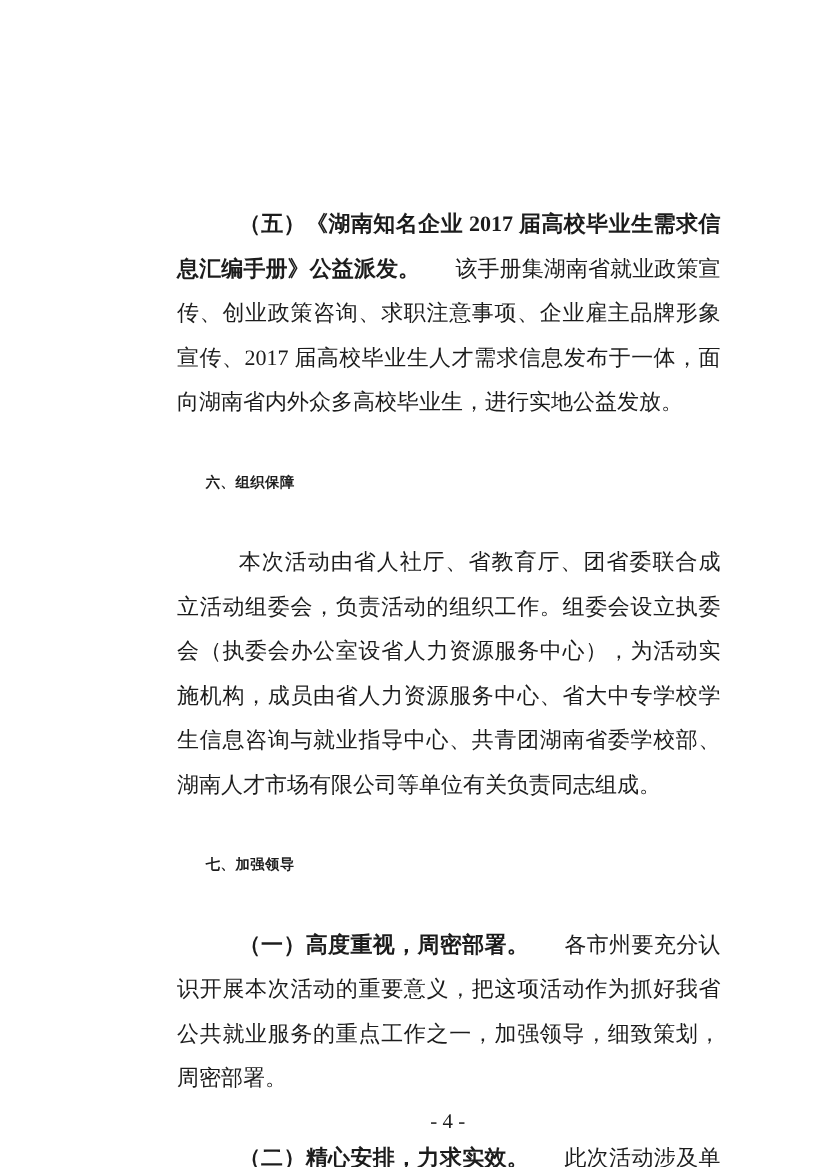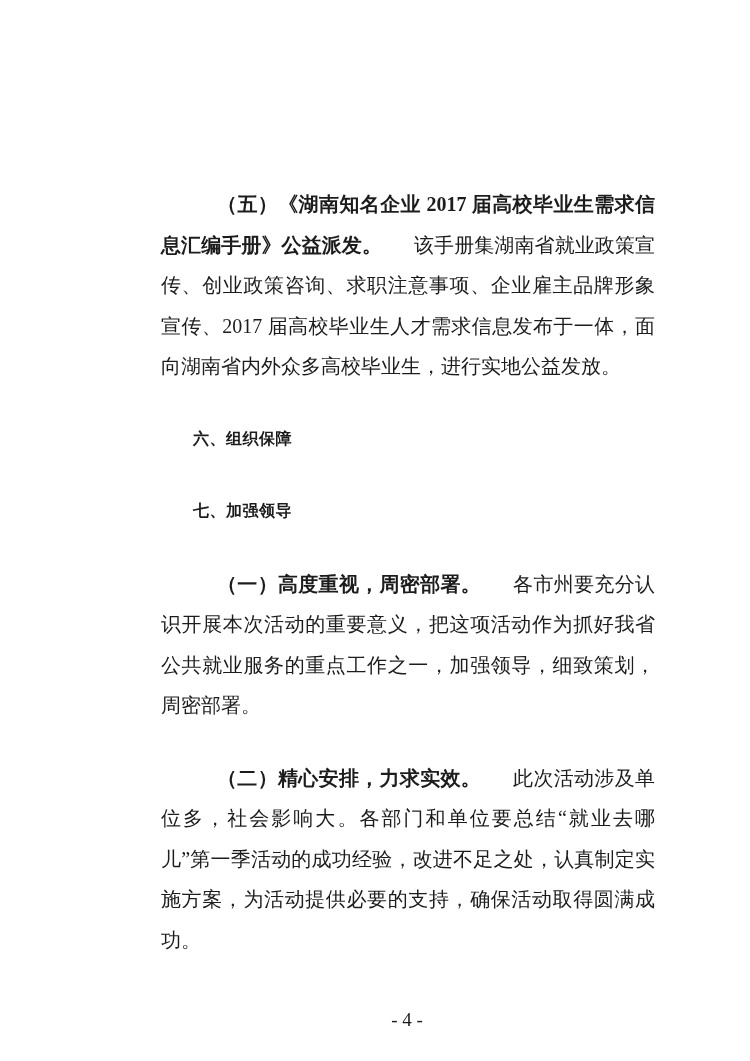--- a/index.html
+++ b/index.html
@@ -26,21 +26,21 @@
   }
   .para {
     text-indent: 2em;
   }
   .lead {
     font-weight: 700;
   }
   .heading {
     font-family: "Liberation Sans", "DejaVu Sans", sans-serif;
     font-weight: 700;
-    font-size: 16px;
+    font-size: 13px;
     line-height: 40.5px;
     text-indent: 2em;
     letter-spacing: 0.5px;
   }
   .footer {
     position: absolute;
     left: 0;
     top: 958px;
     width: 100%;
     text-align: center;
@@ -53,20 +53,21 @@
 <body>
 
 <main class="page">
 
   <section class="doc-body">
 
     <p class="para"><span class="lead">（五）《湖南知名企业 2017 届高校毕业生需求信息汇编手册》公益派发。</span><span>该手册集湖南省就业政策宣传、创业政策咨询、求职注意事项、企业雇主品牌形象宣传、2017 届高校毕业生人才需求信息发布于一体，面向湖南省内外众多高校毕业生，进行实地公益发放。</span></p>
 
     <h2 class="heading">六、组织保障</h2>
 
+    <p class="para"><span>本次活动由省人社厅、省教育厅、团省委联合成立活动组委会，负责活动的组织工作。组委会设立执委会（执委会办公室设省人力资源服务中心），为活动实施机构，成员由省人力资源服务中心、省大中专学校学生信息咨询与就业指导中心、共青团湖南省委学校部、湖南人才市场有限公司等单位有关负责同志组成。</span></p>
 
     <h2 class="heading">七、加强领导</h2>
 
     <p class="para"><span class="lead">（一）高度重视，周密部署。</span><span>各市州要充分认识开展本次活动的重要意义，把这项活动作为抓好我省公共就业服务的重点工作之一，加强领导，细致策划，周密部署。</span></p>
 
     <p class="para"><span class="lead">（二）精心安排，力求实效。</span><span>此次活动涉及单位多，社会影响大。各部门和单位要总结“就业去哪儿”第一季活动的成功经验，改进不足之处，认真制定实施方案，为活动提供必要的支持，确保活动取得圆满成功。</span></p>
 
 
   </section>
 

